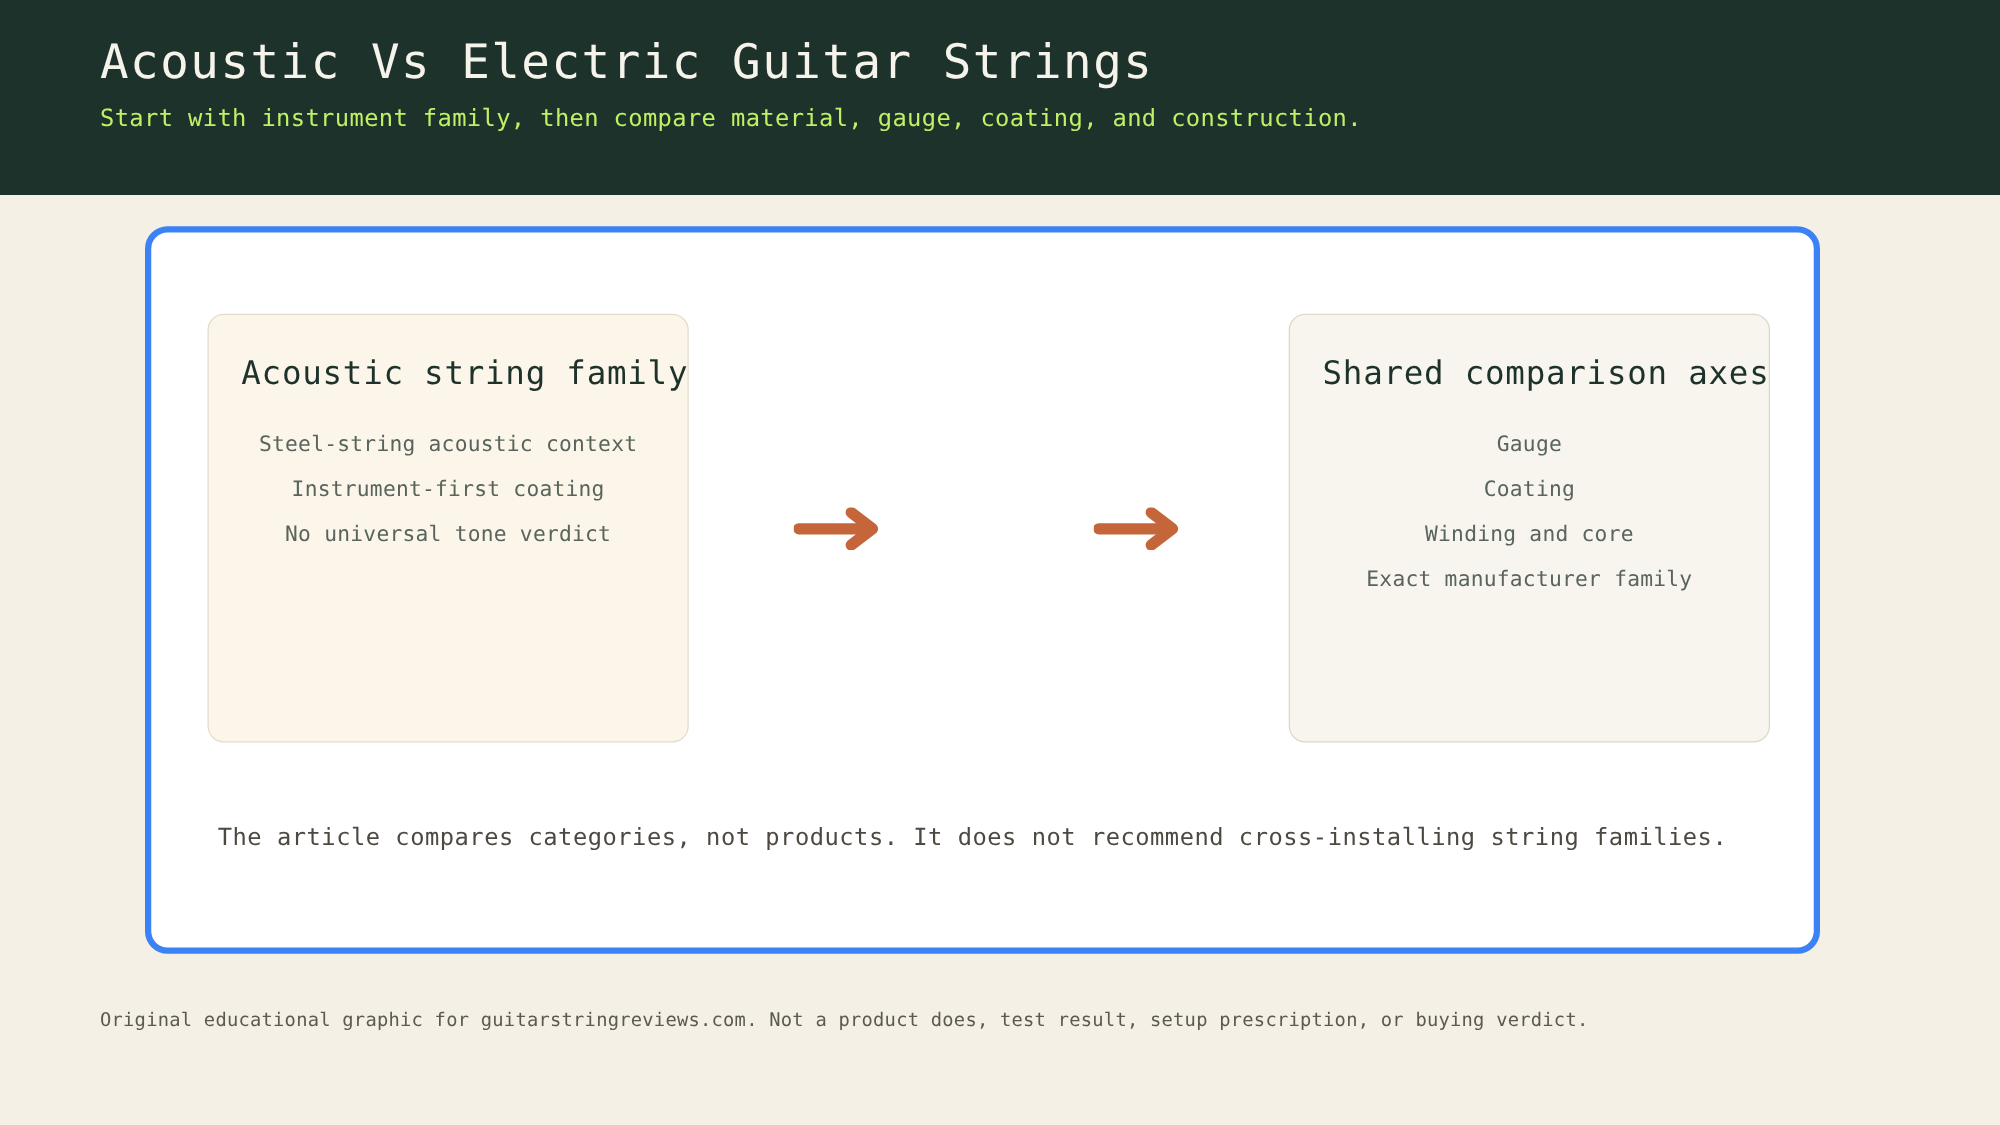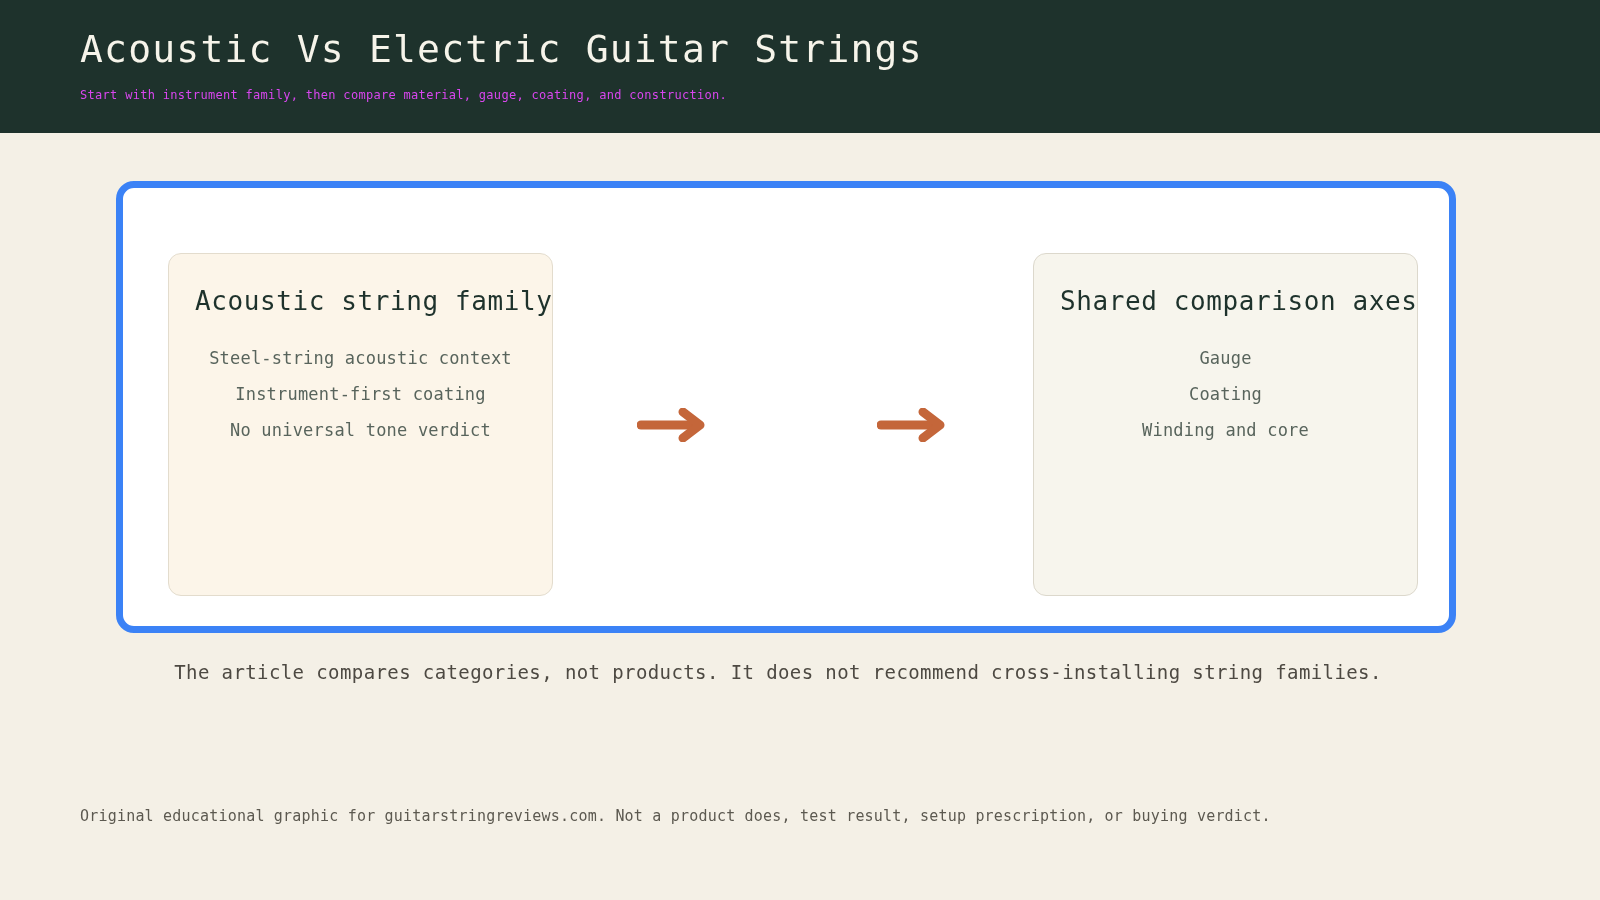--- a/index.html
+++ b/index.html
@@ -11,52 +11,52 @@
     height: 900px;
     overflow: hidden;
     background: #f4f0e6;
     font-family: "DejaVu Sans Mono", "Liberation Mono", monospace;
     -webkit-font-smoothing: antialiased;
   }
 
   
   .header-band {
     background: #1e322c;
-    height: 133px;
+    height: 156px;
     box-sizing: border-box;
     padding: 24px 0 0 80px;
   }
   .header-title {
     color: #f6f4ea;
     font-size: 38px;
     line-height: 50px;
     letter-spacing: 1.2px;
     font-weight: 400;
     margin: 0;
     white-space: nowrap;
   }
   .header-subtitle {
-    color: #d946ef;
-    font-size: 12px;
+    color: #bef264;
+    font-size: 19px;
     line-height: 26px;
     letter-spacing: 0.3px;
     margin: 8px 0 0 0;
     white-space: nowrap;
   }
 
   
   .panel {
     position: absolute;
     left: 116px;
     top: 181px;
     width: 1340px;
-    height: 452px;
+    height: 582px;
     box-sizing: border-box;
     background: #ffffff;
-    border: 7px solid #3b82f6;
+    border: 5px solid #3b82f6;
     border-radius: 18px;
   }
 
   .cards-row {
     position: absolute;
     left: 45px;
     top: 65px;
     width: 1250px;
     height: 343px;
     display: flex;
@@ -171,20 +171,21 @@
         </svg>
       </span>
     </div>
 
     <div class="card card-shared">
       <div class="card-heading">Shared comparison axes</div>
       <ul class="card-list">
         <li>Gauge</li>
         <li>Coating</li>
         <li>Winding and core</li>
+        <li>Exact manufacturer family</li>
       </ul>
     </div>
 
   </div>
 
   <div class="panel-note">The article compares categories, not products. It does not recommend cross-installing string families.</div>
 
 </div>
 
 <div class="disclaimer">Original educational graphic for guitarstringreviews.com. Not a product does, test result, setup prescription, or buying verdict.</div>

